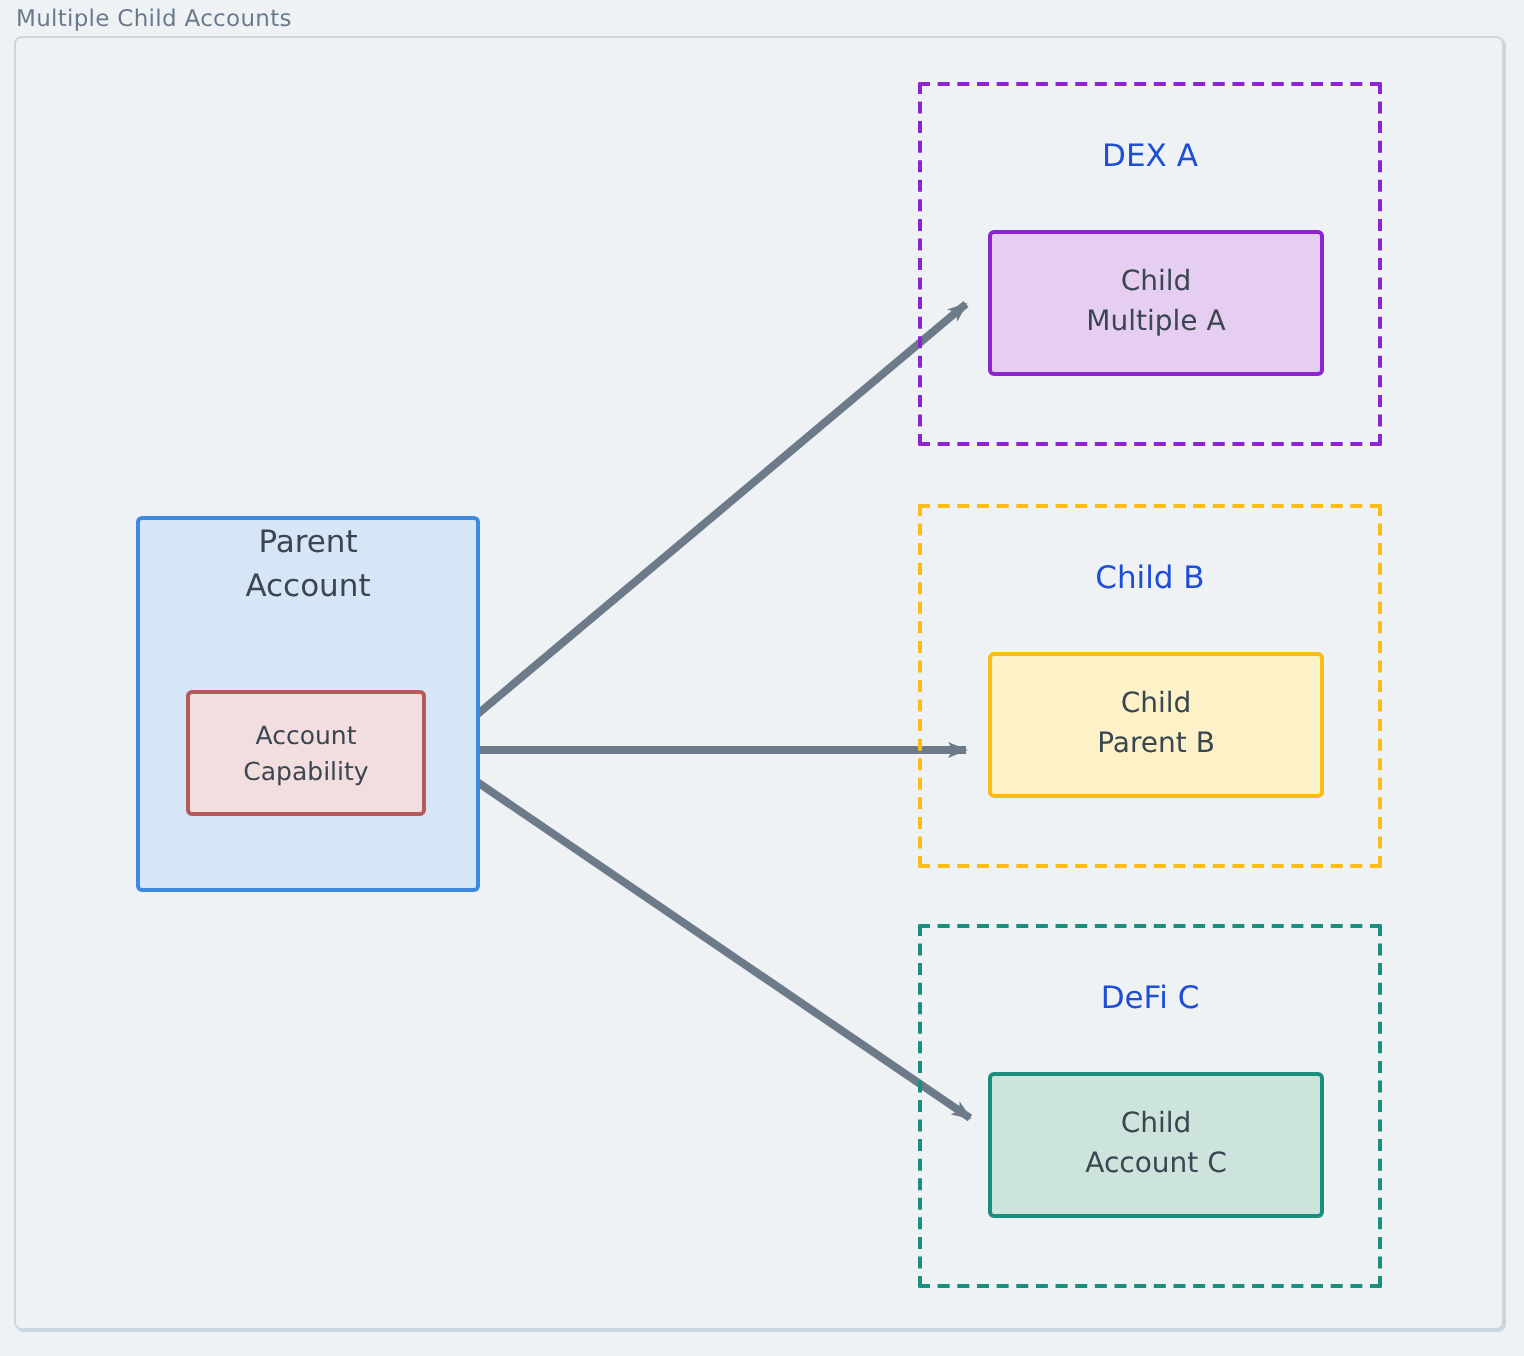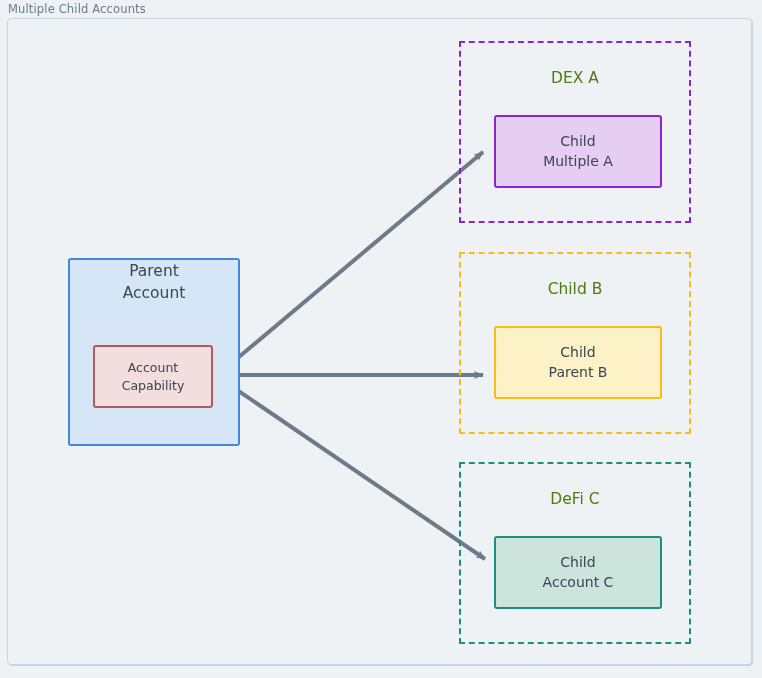--- a/index.html
+++ b/index.html
@@ -97,21 +97,21 @@
     border-radius: 1px;
   }
 
   .app-group-label {
     position: absolute;
     top: 26px;
     left: 0;
     right: 0;
     text-align: center;
     font-size: 15.5px;
-    color: #4d7c0f;
+    color: #1d4ed8;
   }
 
   .group-dex    { left: 459px; top: 41px;  width: 232px; height: 182px; border-color: #8e24d0; }
   .group-defi   { left: 459px; top: 252px; width: 232px; height: 182px; border-color: #fbbc18; }
   .group-game   { left: 459px; top: 462px; width: 232px; height: 182px; border-color: #1b8f7e; }
 
   
   .child-account {
     width: 168px;
     height: 73px;

